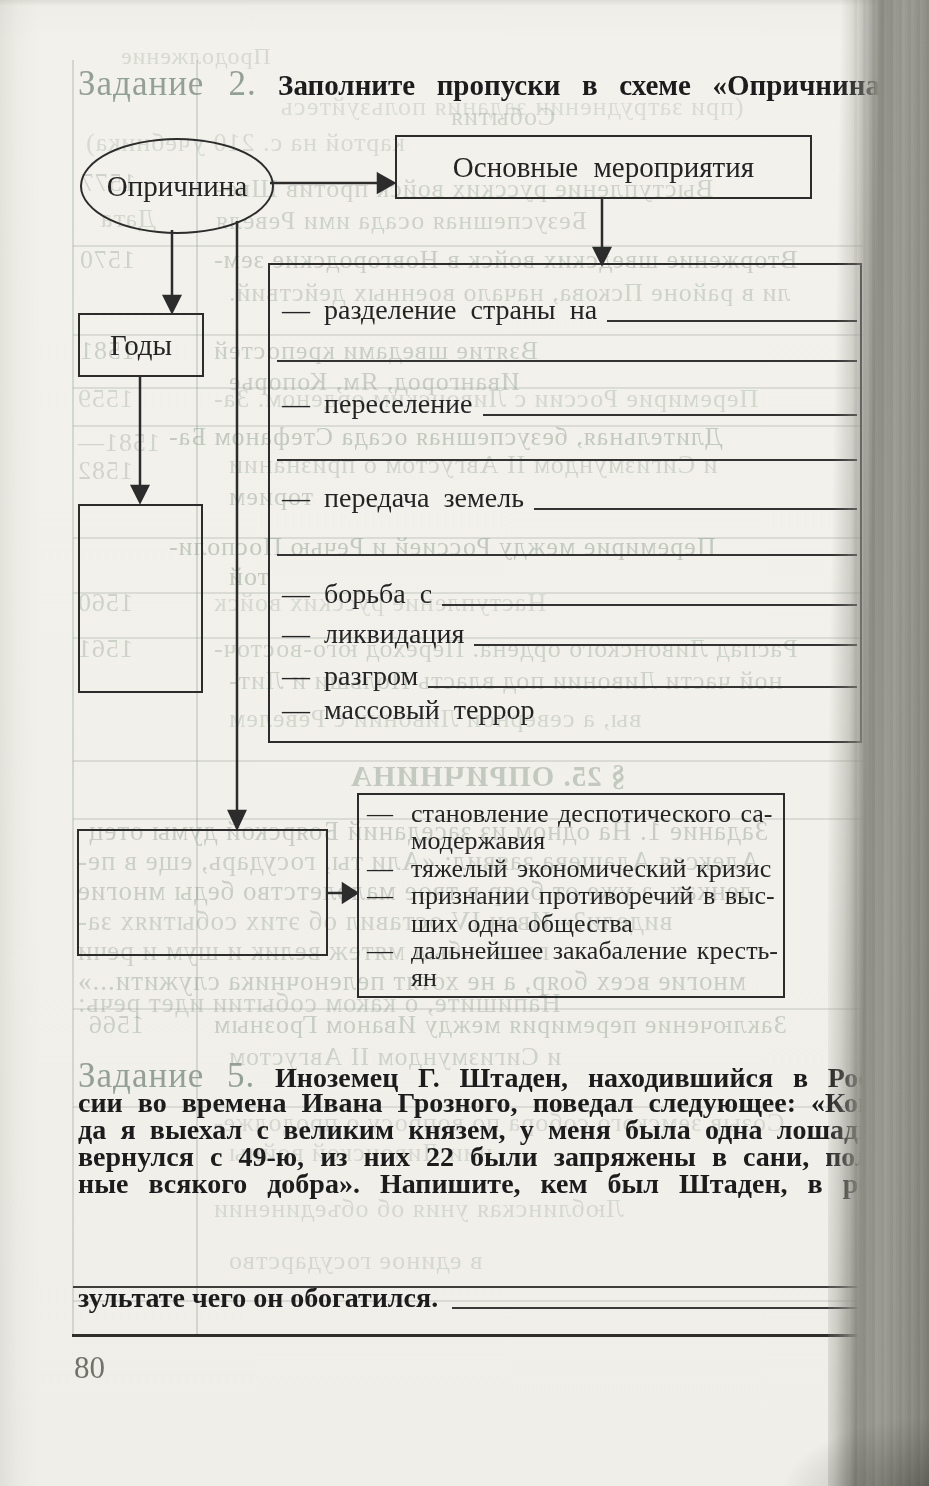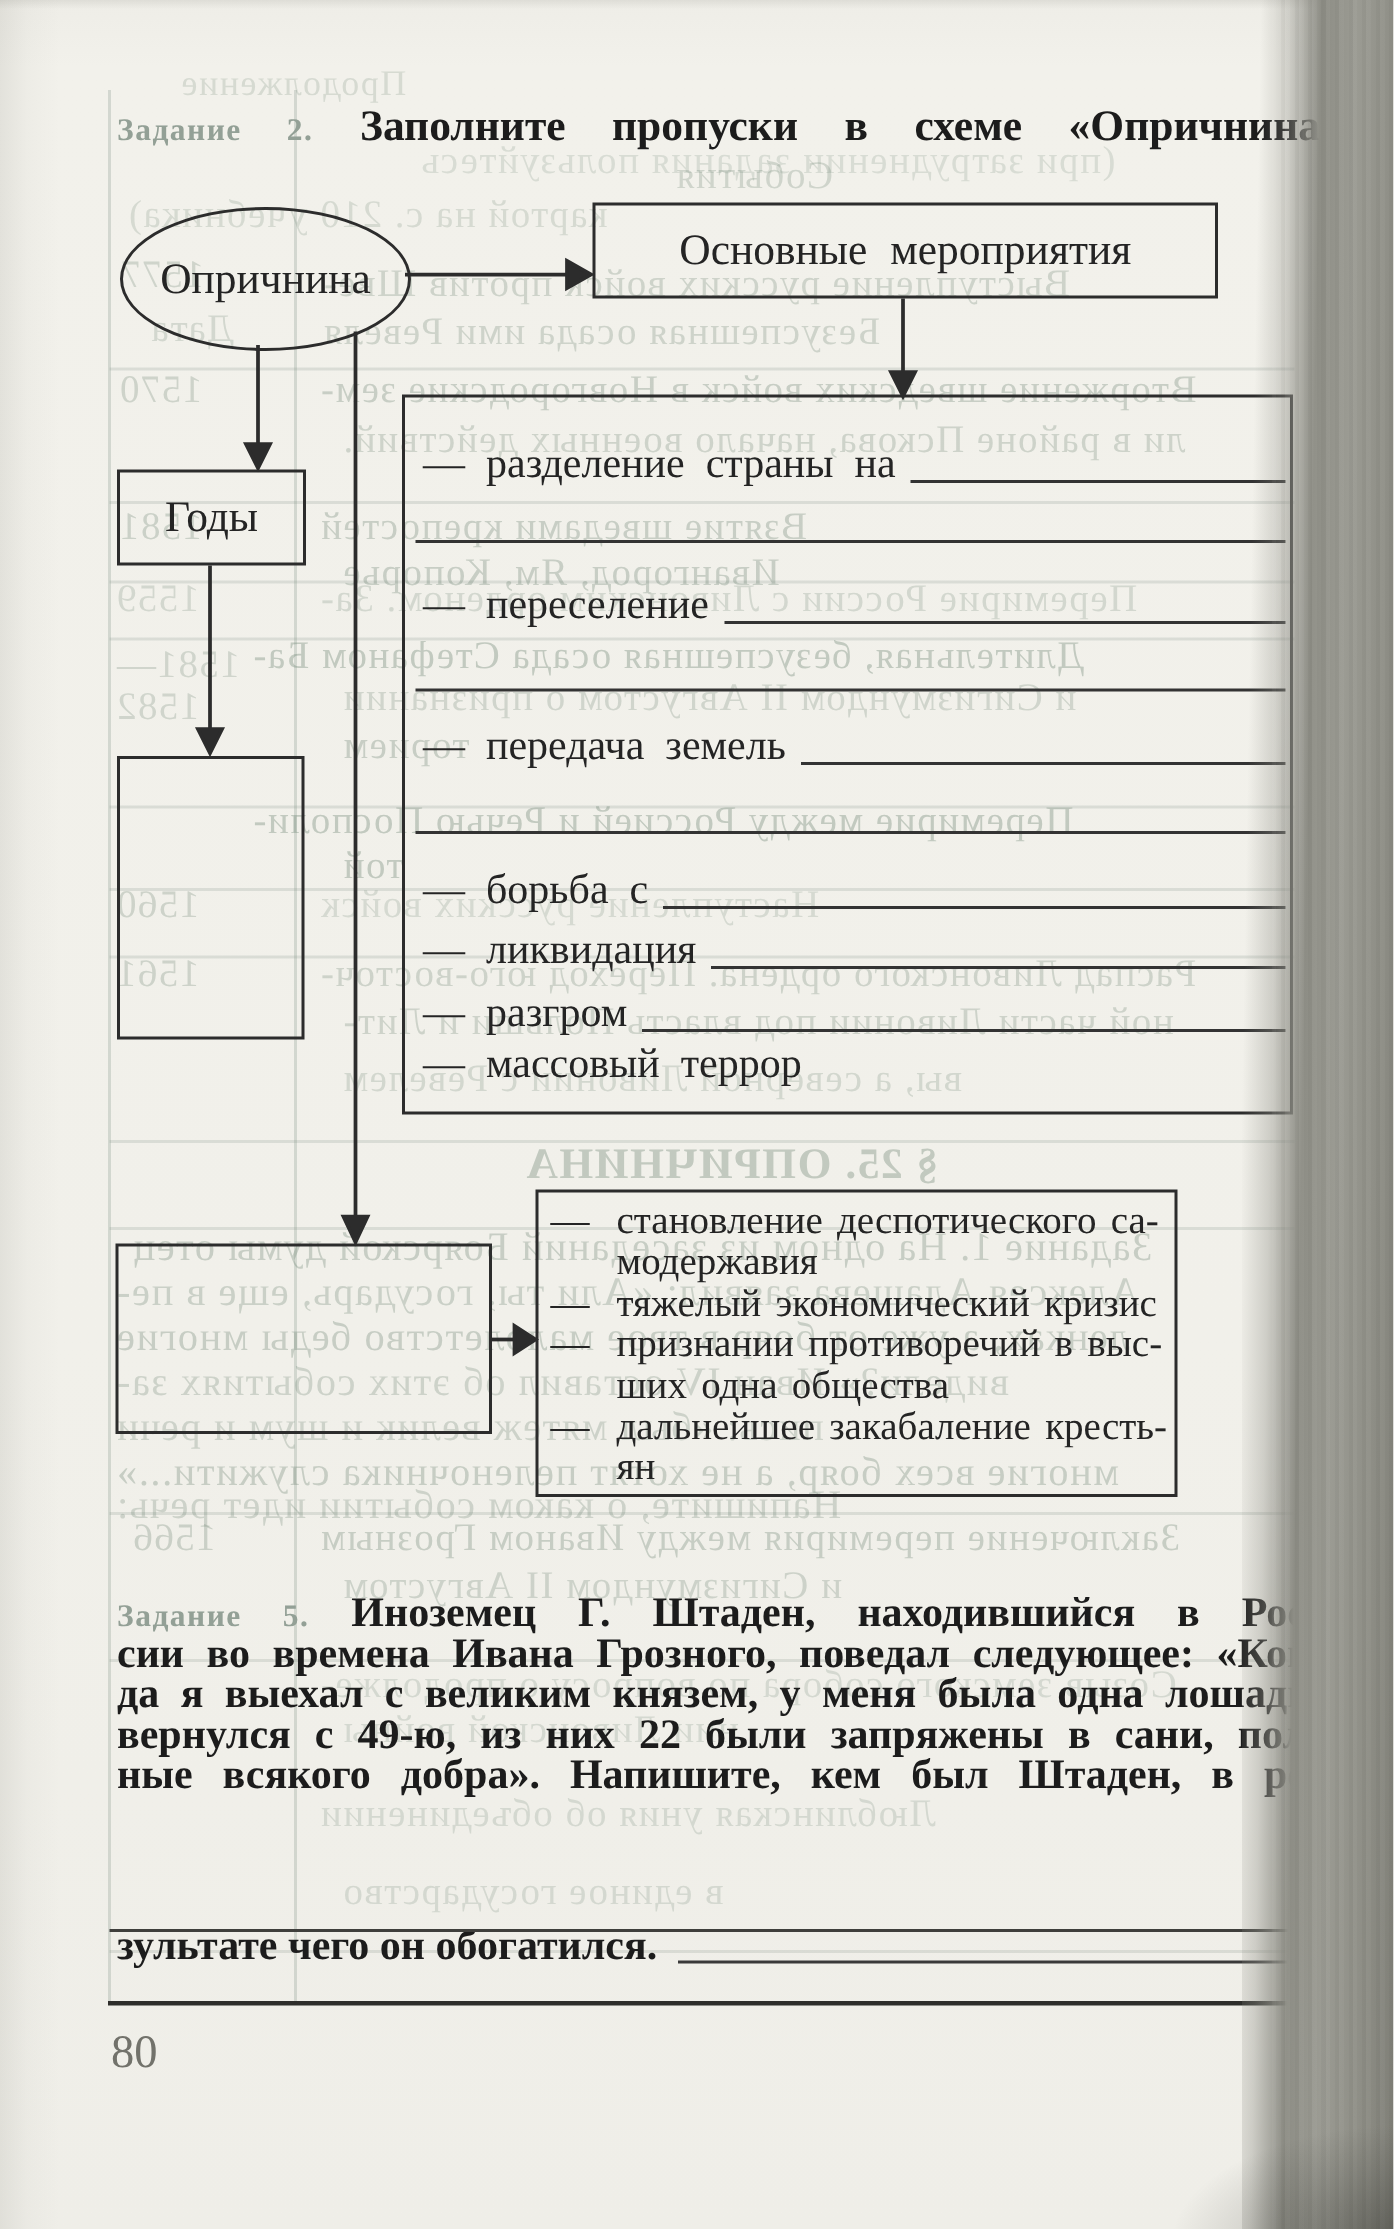--- a/index.html
+++ b/index.html
@@ -22,21 +22,21 @@
   
   .ghost-frag{position:absolute;transform:scaleX(-1);color:#69806f;white-space:nowrap;
     letter-spacing:1px;filter:blur(.4px);line-height:1;}
   .g-vrule{position:absolute;width:2px;background:rgba(125,142,130,.26);filter:blur(.3px);}
   .g-hrule{position:absolute;height:2px;background:rgba(125,142,130,.20);filter:blur(.3px);}
 
   
   .task-line{position:absolute;left:78px;width:802px;font-weight:700;font-size:29px;line-height:30px;
     color:#1c1c1c;white-space:nowrap;}
   .jline{white-space:normal;text-align:justify;text-align-last:justify;}
-  .task-label{font-weight:700;color:#93a096;font-size:21px;letter-spacing:1px;}
+  .task-label{font-weight:400;color:#93a096;font-size:35px;letter-spacing:1px;}
   .p3line{position:absolute;left:78px;width:802px;font-weight:700;font-size:28px;line-height:27px;color:#1c1c1c;}
   .fill-row{position:absolute;left:78px;right:49px;display:flex;align-items:flex-end;
     font-weight:700;font-size:28px;color:#1c1c1c;}
   .fill-blank{flex:1;margin-left:14px;margin-bottom:5px;border-bottom:2.5px solid #3a3a3a;height:0;}
   .answer-line{position:absolute;border-top:2px solid #3f3f3c;}
 
   
   .oval{position:absolute;left:80px;top:138px;width:190px;height:92px;border:2px solid #2c2c2c;
     border-radius:50%;display:flex;align-items:center;justify-content:center;
     font-size:29px;color:#242424;}

